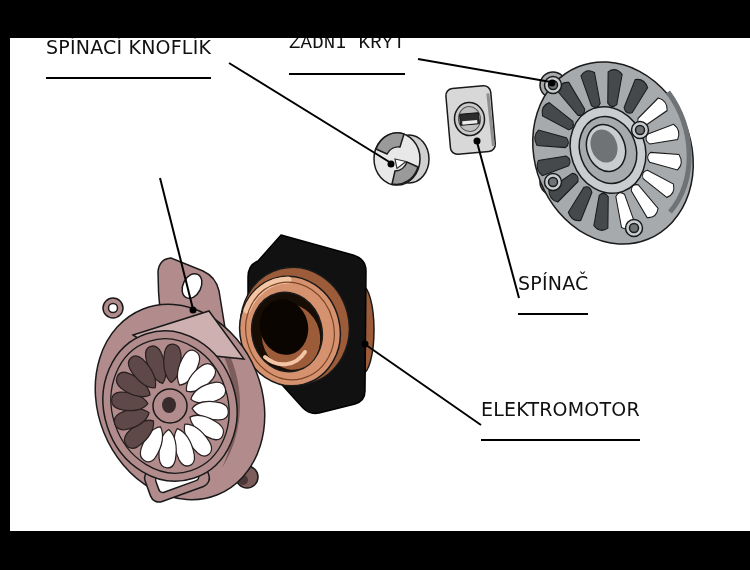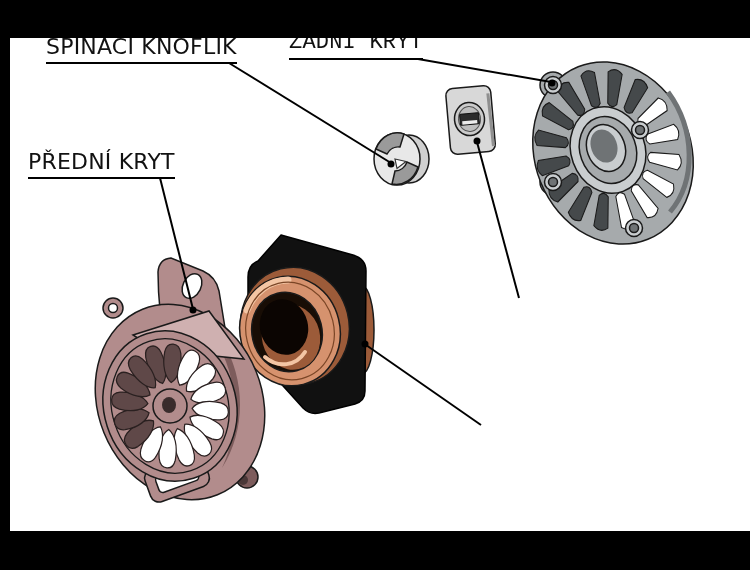--- a/index.html
+++ b/index.html
@@ -4,22 +4,22 @@
 <style>
   html,body{margin:0;padding:0;background:#888;}
   .stage{
     position:relative;width:750px;height:570px;overflow:hidden;
     background:var(--background,#ffffff);
     font-family:"DejaVu Sans","Liberation Sans",sans-serif;
   }
   .scene{position:absolute;left:0;top:0;z-index:1;}
   .part-label{
     position:absolute;z-index:4;
-    font-size:22px;line-height:24px;letter-spacing:.2px;color:#111;
-    padding-bottom:3px;border-bottom:2.5px solid var(--line,#000);
+    font-size:19px;line-height:24px;letter-spacing:.2px;color:#111;
+    padding-bottom:18px;border-bottom:2.5px solid var(--line,#000);
     white-space:nowrap;
   }
   #lbl-knoflik{left:46px;top:35px;}
   #lbl-zadni{left:289px;top:31px;font-family:Liberation Mono, monospace;}
   #lbl-predni{left:28px;top:150px;}
   #lbl-spinac{left:518px;top:271px;}
   #lbl-motor{left:481px;top:397px;}
   .bar{position:absolute;background:var(--frame-bar,#000);z-index:9;}
   .bar-top{left:0;top:0;width:750px;height:38px;}
   .bar-bottom{left:0;top:531px;width:750px;height:39px;}
@@ -187,18 +187,19 @@
       <circle class="dot" cx="391" cy="164" r="3.5"></circle>
       <circle class="dot" cx="552" cy="83" r="3.5"></circle>
       <circle class="dot" cx="193" cy="310" r="3.5"></circle>
       <circle class="dot" cx="477" cy="141" r="3.5"></circle>
       <circle class="dot" cx="365" cy="344" r="3.5"></circle>
     </g>
   </svg>
 
   <div class="part-label" id="lbl-knoflik">SPÍNACÍ KNOFLÍK</div>
   <div class="part-label" id="lbl-zadni">ZADNÍ KRYT</div>
-  <div class="part-label" id="lbl-predni">PŘEDNÍ KRYT</div>
+  <div class="part-label" id="lbl-spinac">SPÍNAČ</div>
+  <div class="part-label" id="lbl-motor">ELEKTROMOTOR</div>
 
   <div class="bar bar-top"></div>
   <div class="bar bar-bottom"></div>
   <div class="bar bar-left"></div>
 </div>
 
 </body></html>

